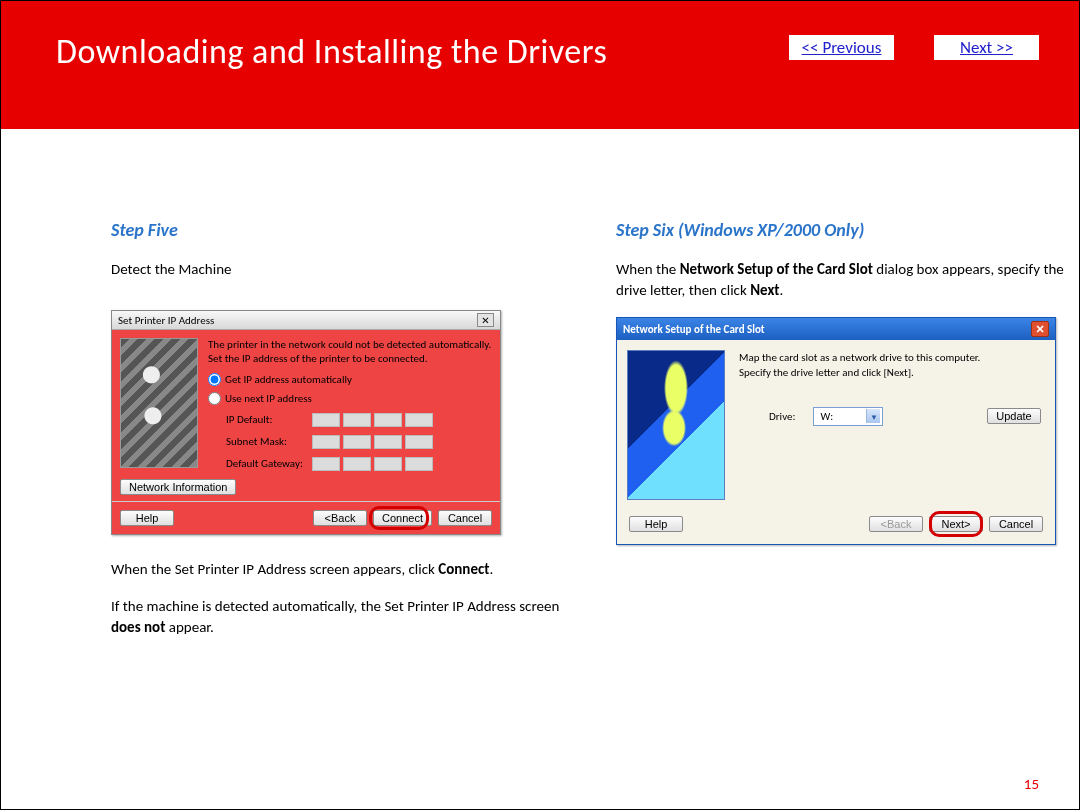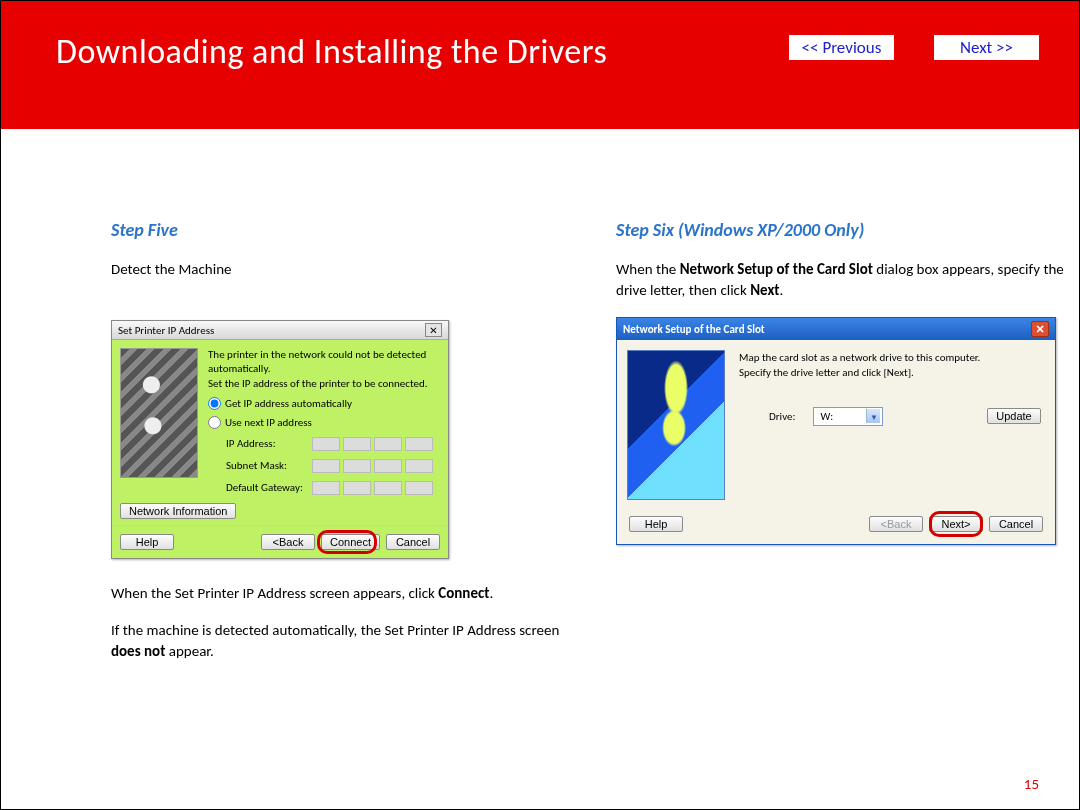--- a/index.html
+++ b/index.html
@@ -33,20 +33,21 @@
     letter-spacing: 0.5px;
   }
   .nav-buttons {
     display: flex;
     gap: 40px;
     margin-top: 4px;
   }
   .nav-btn {
     background: #fff;
     color: #2020cc;
+    text-decoration: underline;
     padding: 2px 10px;
     font-size: 17px;
     cursor: pointer;
     text-align: center;
     min-width: 105px;
     display: inline-block;
   }
   .content {
     display: flex;
     padding: 90px 50px 0 110px;
@@ -62,25 +63,25 @@
   }
   .body-text {
     font-size: 15px;
     line-height: 1.4;
     color: #000;
     margin-bottom: 16px;
   }
 
   
   .dlg-gray {
-    width: 338px;
+    width: 390px;
     border: 1px solid #888;
-    background: #bef264;
-    font-size: 11px;
-    margin: 40px 0 24px 0;
+    background: #ef4444;
+    font-size: 11px;
+    margin: 30px 0 24px 0;
     box-shadow: 1px 1px 2px rgba(0,0,0,0.3);
   }
   .dlg-gray .titlebar {
     background: linear-gradient(#f8f8f8,#d8d8d8);
     border-bottom: 1px solid #aaa;
     padding: 2px 6px;
     font-size: 11px;
     display: flex;
     justify-content: space-between;
     align-items: center;
@@ -238,21 +239,21 @@
             </div>
             <div class="radio-row">
               <input type="radio" checked="" style="">
               <span>Get IP address automatically</span>
             </div>
             <div class="radio-row">
               <input type="radio" style="">
               <span>Use next IP address</span>
             </div>
             <div class="fieldrow">
-              <label>IP Address:</label>
+              <label>IP Default:</label>
               <div class="oct">
                   <span></span>
                   <span></span>
                   <span></span>
                   <span></span>
                 </div>
             </div>
             <div class="fieldrow">
               <label>Subnet Mask:</label>
               <div class="oct">

